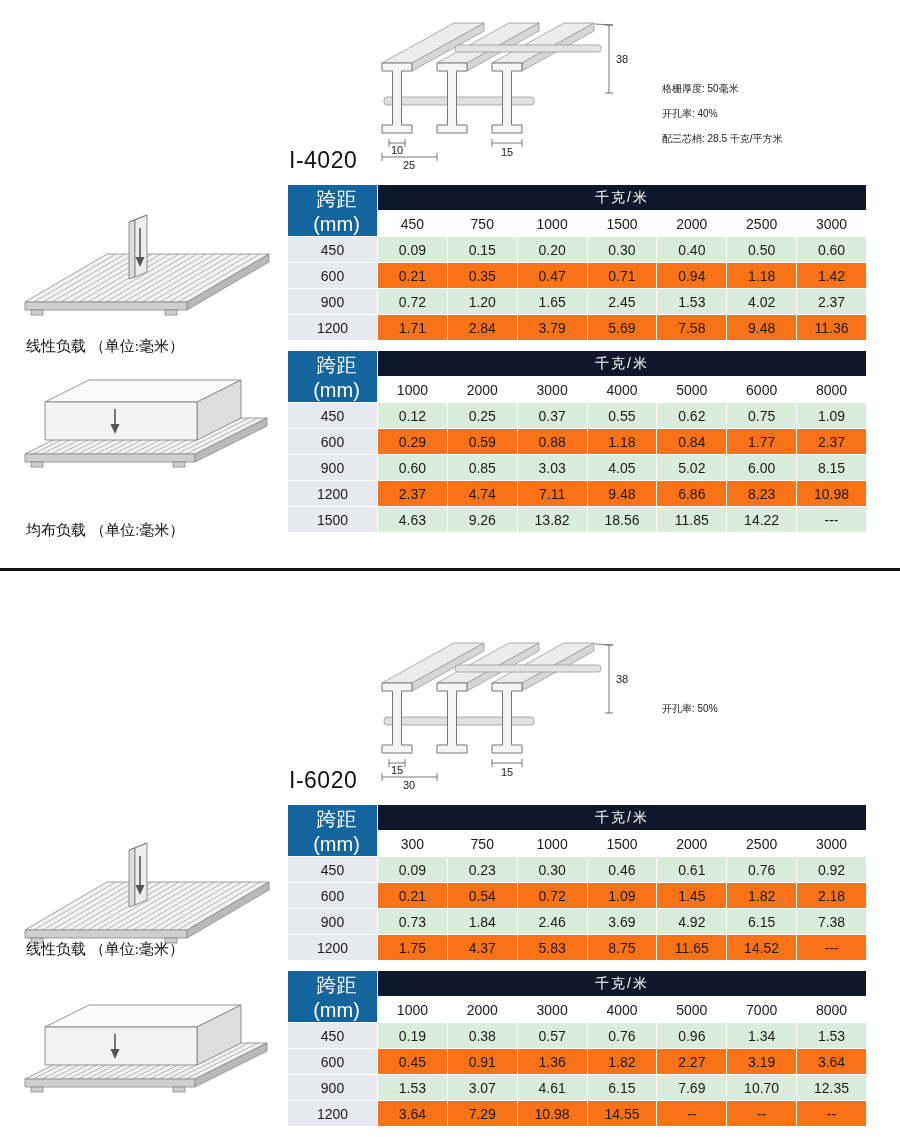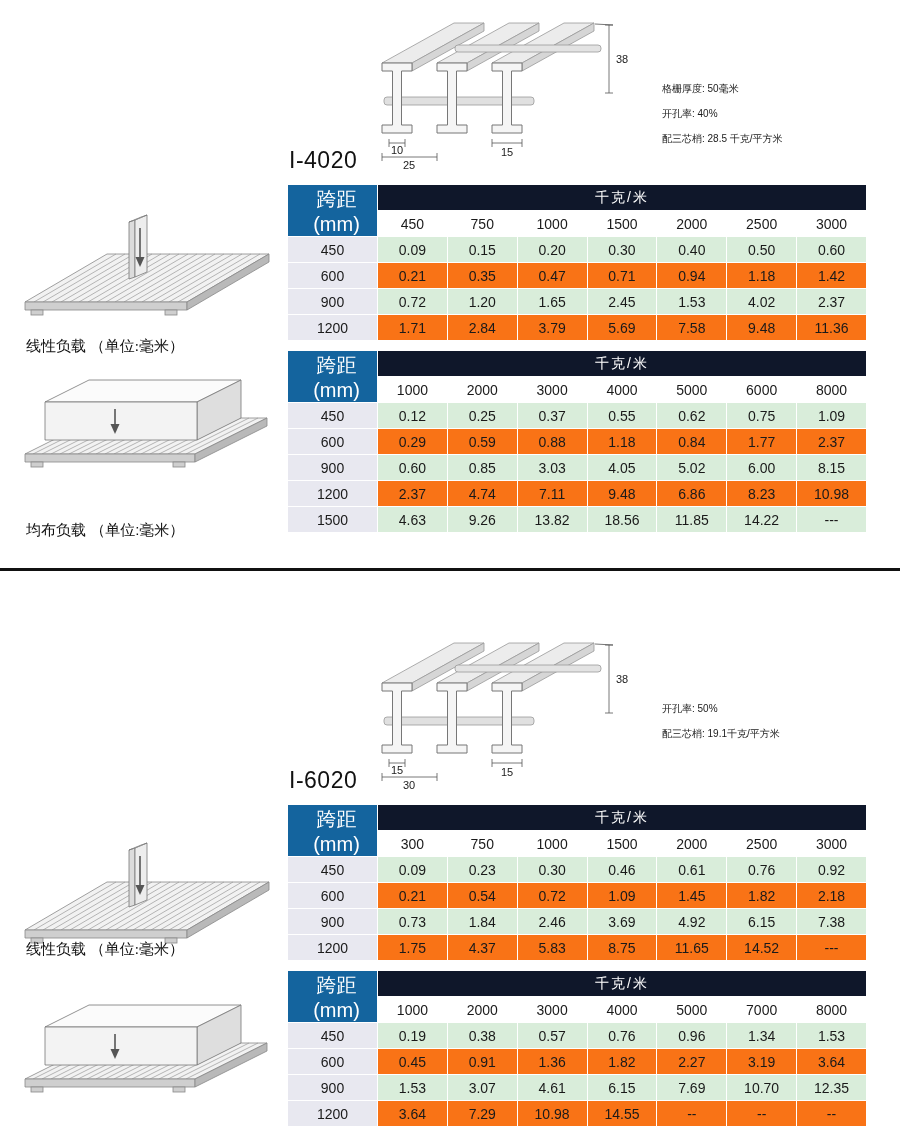--- a/index.html
+++ b/index.html
@@ -282,21 +282,20 @@
     <svg class="profile" viewBox="0 0 310 168">
       <use href="#profile-geom"></use>
       <text class="dim" x="279" y="58">38</text>
       <text class="dim mid" x="60" y="149">15</text>
       <text class="dim mid" x="72" y="164">30</text>
       <text class="dim mid" x="170" y="151">15</text>
     </svg>
 
     <div class="specs">
       <div class="spec-line">开孔率: 50%</div>
-      <div class="spec-line">配三芯梢: 19.1千克/平方米</div>
     </div>
 
     <div class="model-title">I-6020</div>
 
     <svg class="illus illus-linear" viewBox="0 0 260 132">
       <use href="#linear-geom"></use>
     </svg>
     <div class="caption caption-linear">线性负载 （单位:毫米）</div>
 
     <svg class="illus illus-uniform" viewBox="0 0 260 122">

